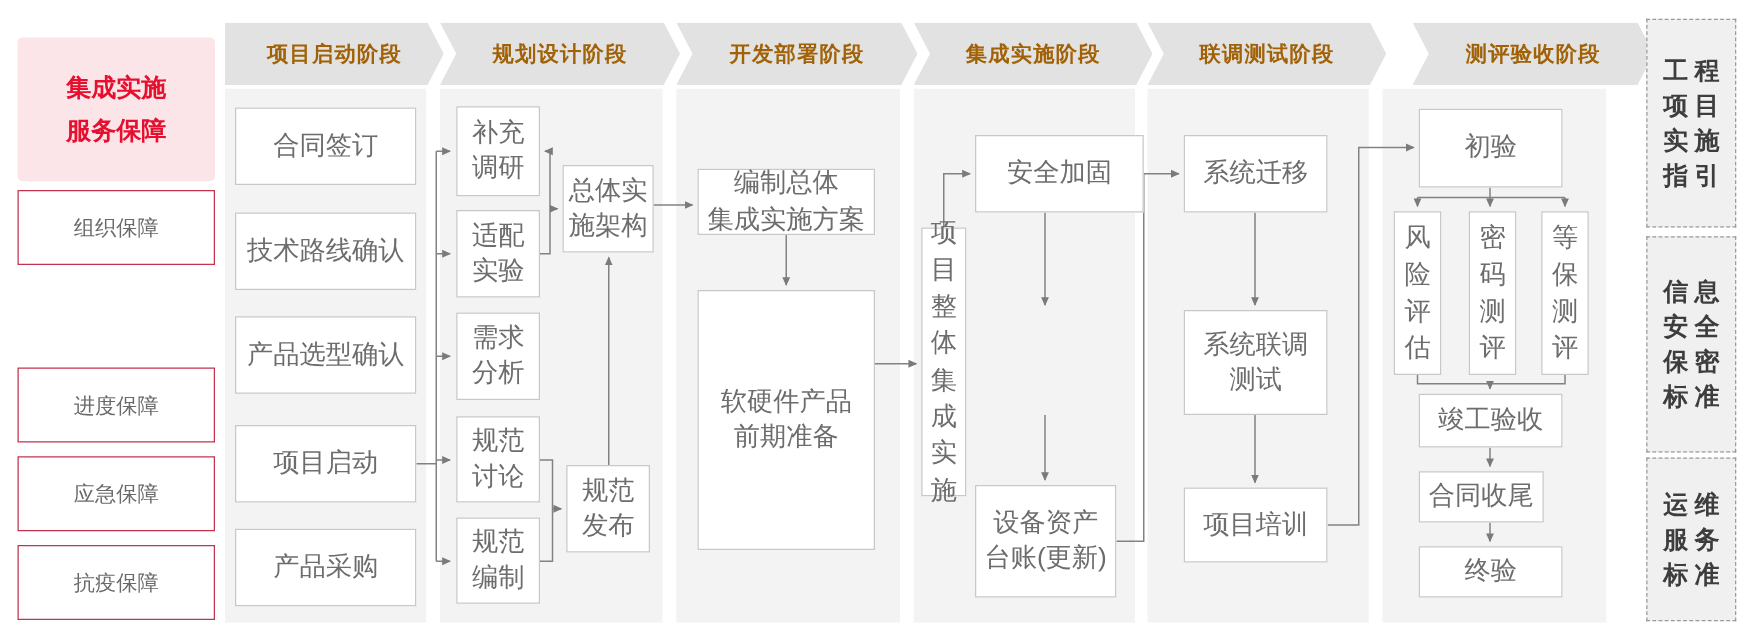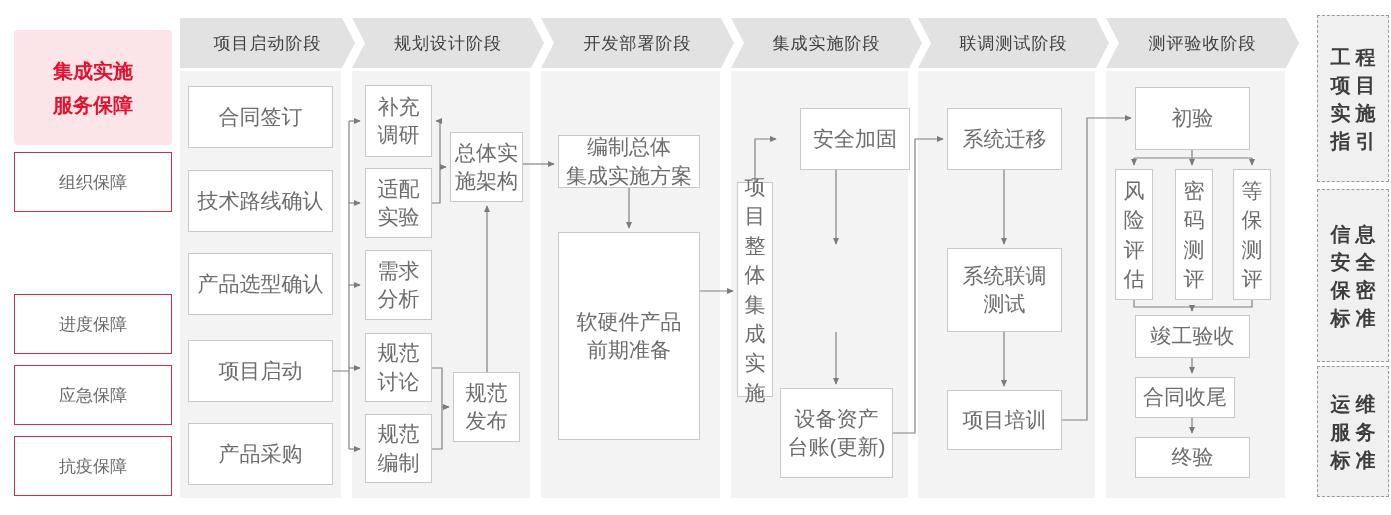--- a/index.html
+++ b/index.html
@@ -2,21 +2,21 @@
 <html><head>
 <meta charset="utf-8">
 <style>
   * { margin:0; padding:0; box-sizing:border-box; }
   body { background:#fff; font-family:"Liberation Sans", sans-serif; }
   .canvas { position:relative; width:1391px; height:515px; background:#ffffff; overflow:hidden; }
 
   .band { position:absolute; top:71px; height:427px; background:#f4f3f3; z-index:1; }
 
   .phase-header { position:absolute; top:18px; height:50px; background:#e3e2e2;
-    color:#404040; font-weight:normal; font-size:17px; letter-spacing:1px;
+    color:#a16207; font-weight:bold; font-size:17px; letter-spacing:1px;
     display:flex; align-items:center; justify-content:center; z-index:2;text-align:right; }
   .chev  { clip-path:polygon(0 0, calc(100% - 13px) 0, 100% 50%, calc(100% - 13px) 100%, 0 100%, 13px 50%); }
   .chev-first { clip-path:polygon(0 0, calc(100% - 13px) 0, 100% 50%, calc(100% - 13px) 100%, 0 100%); }
 
   .node { position:absolute; background:#ffffff; border:1px solid #c9c8c8; color:#6e6d6d;
     font-size:21px; line-height:1.35; white-space:pre-line; text-align:center;
     display:flex; align-items:center; justify-content:center; z-index:10; }
   .vtext { word-break:break-all; width:1.1em; line-height:1.4; white-space:normal; }
 
   .side-title { position:absolute; background:#fbe5e8; color:#e60f2e; font-weight:bold;
@@ -42,21 +42,21 @@
   <div class="band" style="left:541px;width:179px"></div>
   <div class="band" style="left:731px;width:177px"></div>
   <div class="band" style="left:918px;width:177px"></div>
   <div class="band" style="left:1106px;width:179px"></div>
 
   <div class="phase-header chev-first" style="left:180px;width:175px">项目启动阶段</div>
   <div class="phase-header chev" style="left:352px;width:192px">规划设计阶段</div>
   <div class="phase-header chev" style="left:541px;width:193px">开发部署阶段</div>
   <div class="phase-header chev" style="left:731px;width:191px">集成实施阶段</div>
   <div class="phase-header chev" style="left:918px;width:191px">联调测试阶段</div>
-  <div class="phase-header chev" style="left:1106px;width:193px">测评验收阶段</div>
+  <div class="phase-header chev" style="left:1130px;width:193px">测评验收阶段</div>
 
   <div class="side-title" style="left:14px;top:30px;width:158px;height:115px">集成实施
 服务保障</div>
   <div class="side-item" style="left:14px;top:152px;width:158px;height:60px">组织保障</div>
   <div class="side-item" style="left:14px;top:294px;width:158px;height:60px">进度保障</div>
   <div class="side-item" style="left:14px;top:365px;width:158px;height:60px">应急保障</div>
   <div class="side-item" style="left:14px;top:436px;width:158px;height:60px">抗疫保障</div>
 
   <svg class="wires" width="1391" height="515">
     <defs>
@@ -134,21 +134,21 @@
 发布</div>
 
   <div class="node" style="left:558px;top:135px;width:142px;height:53px">编制总体
 集成实施方案</div>
   <div class="node" style="left:558px;top:232px;width:142px;height:208px">软硬件产品
 前期准备</div>
 
   <div class="node" style="left:737px;top:182px;width:36px;height:215px">
     <span class="vtext">项目整体集成实施</span>
   </div>
-  <div class="node" style="left:800px;top:108px;width:110px;height:62px">安全加固</div>
+  <div class="node" style="left:780px;top:108px;width:135px;height:62px">安全加固</div>
   <div class="node" style="left:780px;top:388px;width:113px;height:90px">设备资产
 台账(更新)</div>
 
   <div class="node" style="left:947px;top:108px;width:115px;height:62px">系统迁移</div>
   <div class="node" style="left:947px;top:248px;width:115px;height:84px">系统联调
 测试</div>
   <div class="node" style="left:947px;top:390px;width:115px;height:60px">项目培训</div>
 
   <div class="node" style="left:1135px;top:87px;width:115px;height:63px">初验</div>
   <div class="node" style="left:1115px;top:169px;width:38px;height:131px">

